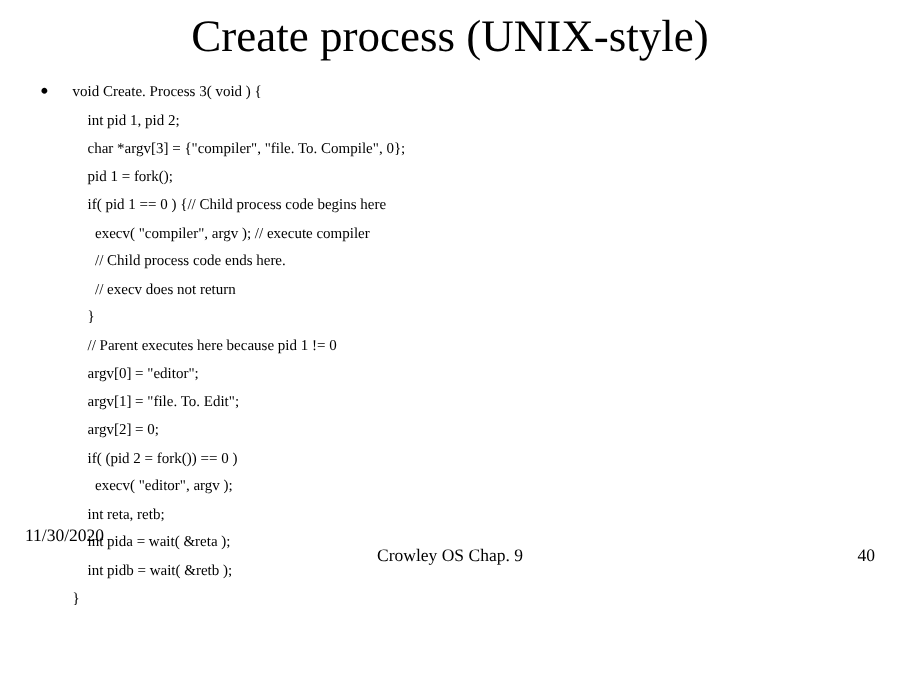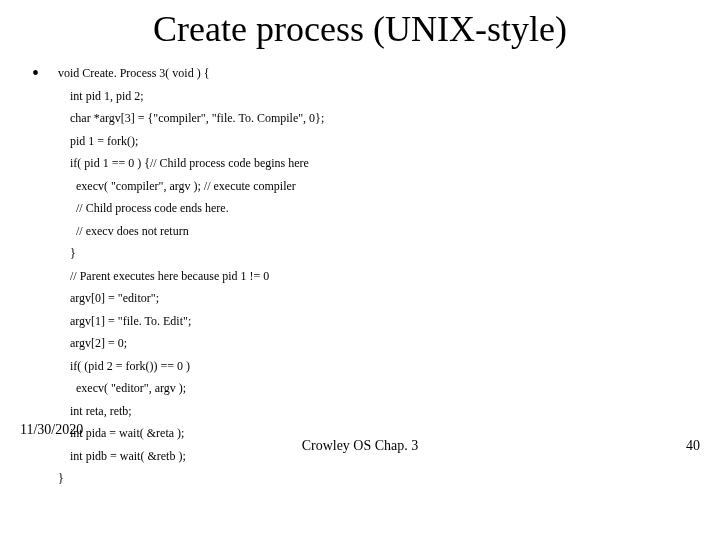--- a/index.html
+++ b/index.html
@@ -106,17 +106,17 @@
       execv( "editor", argv );
     int reta, retb;
     int pida = wait( &amp;reta );
     int pidb = wait( &amp;retb );
 }</div>
     </div>
   </div>
 
   <div class="footer">
     <span class="footer-date">11/30/2020</span>
-    <span class="footer-center">Crowley    OS     Chap. 3</span>
+    <span class="footer-center">Crowley    OS     Chap. 9</span>
     <span class="footer-page">40</span>
   </div>
 
 </div>
 
 </body></html>

